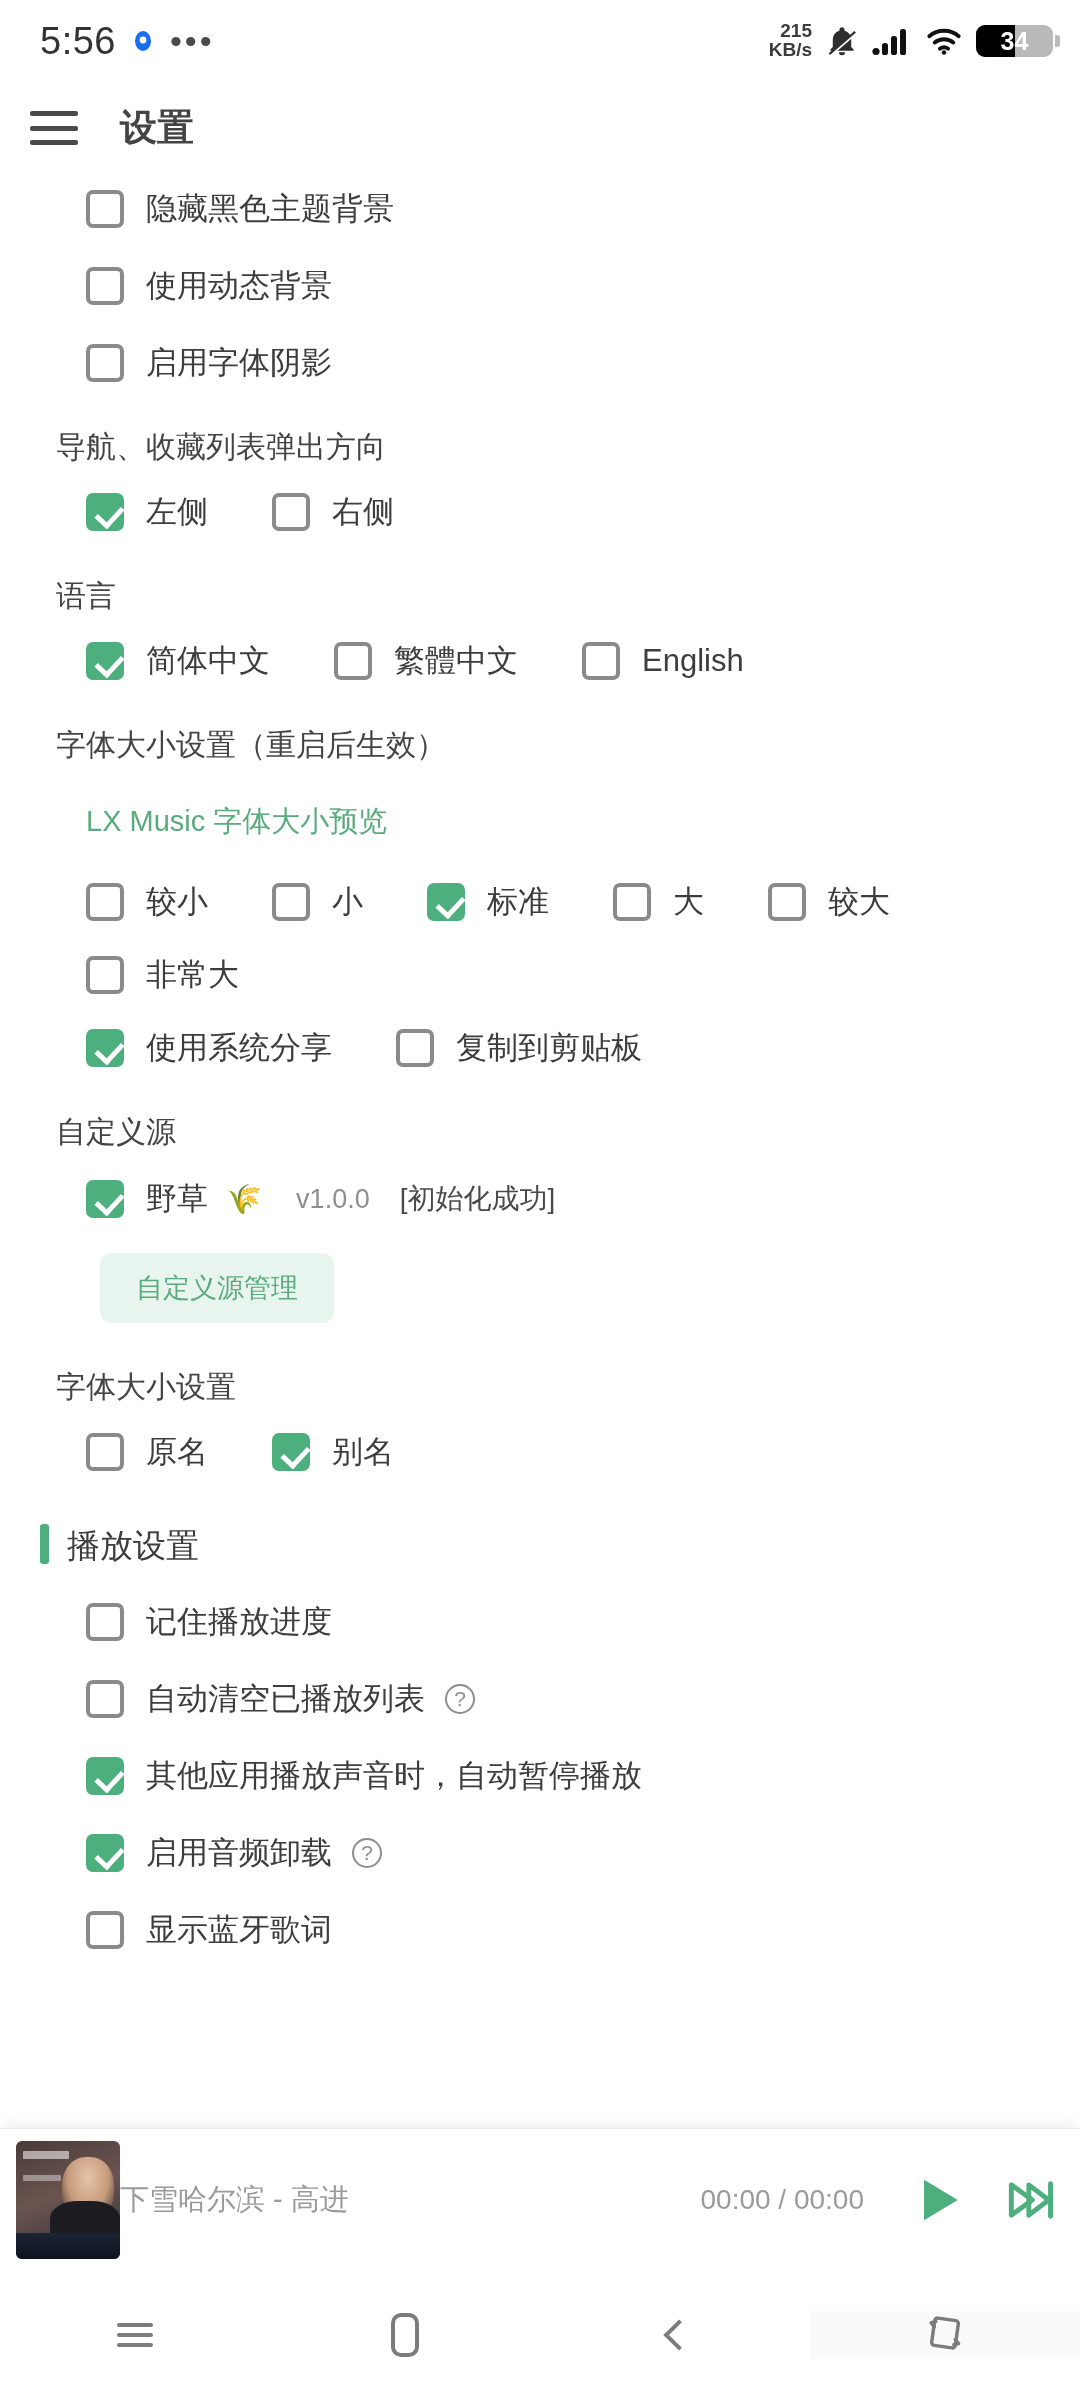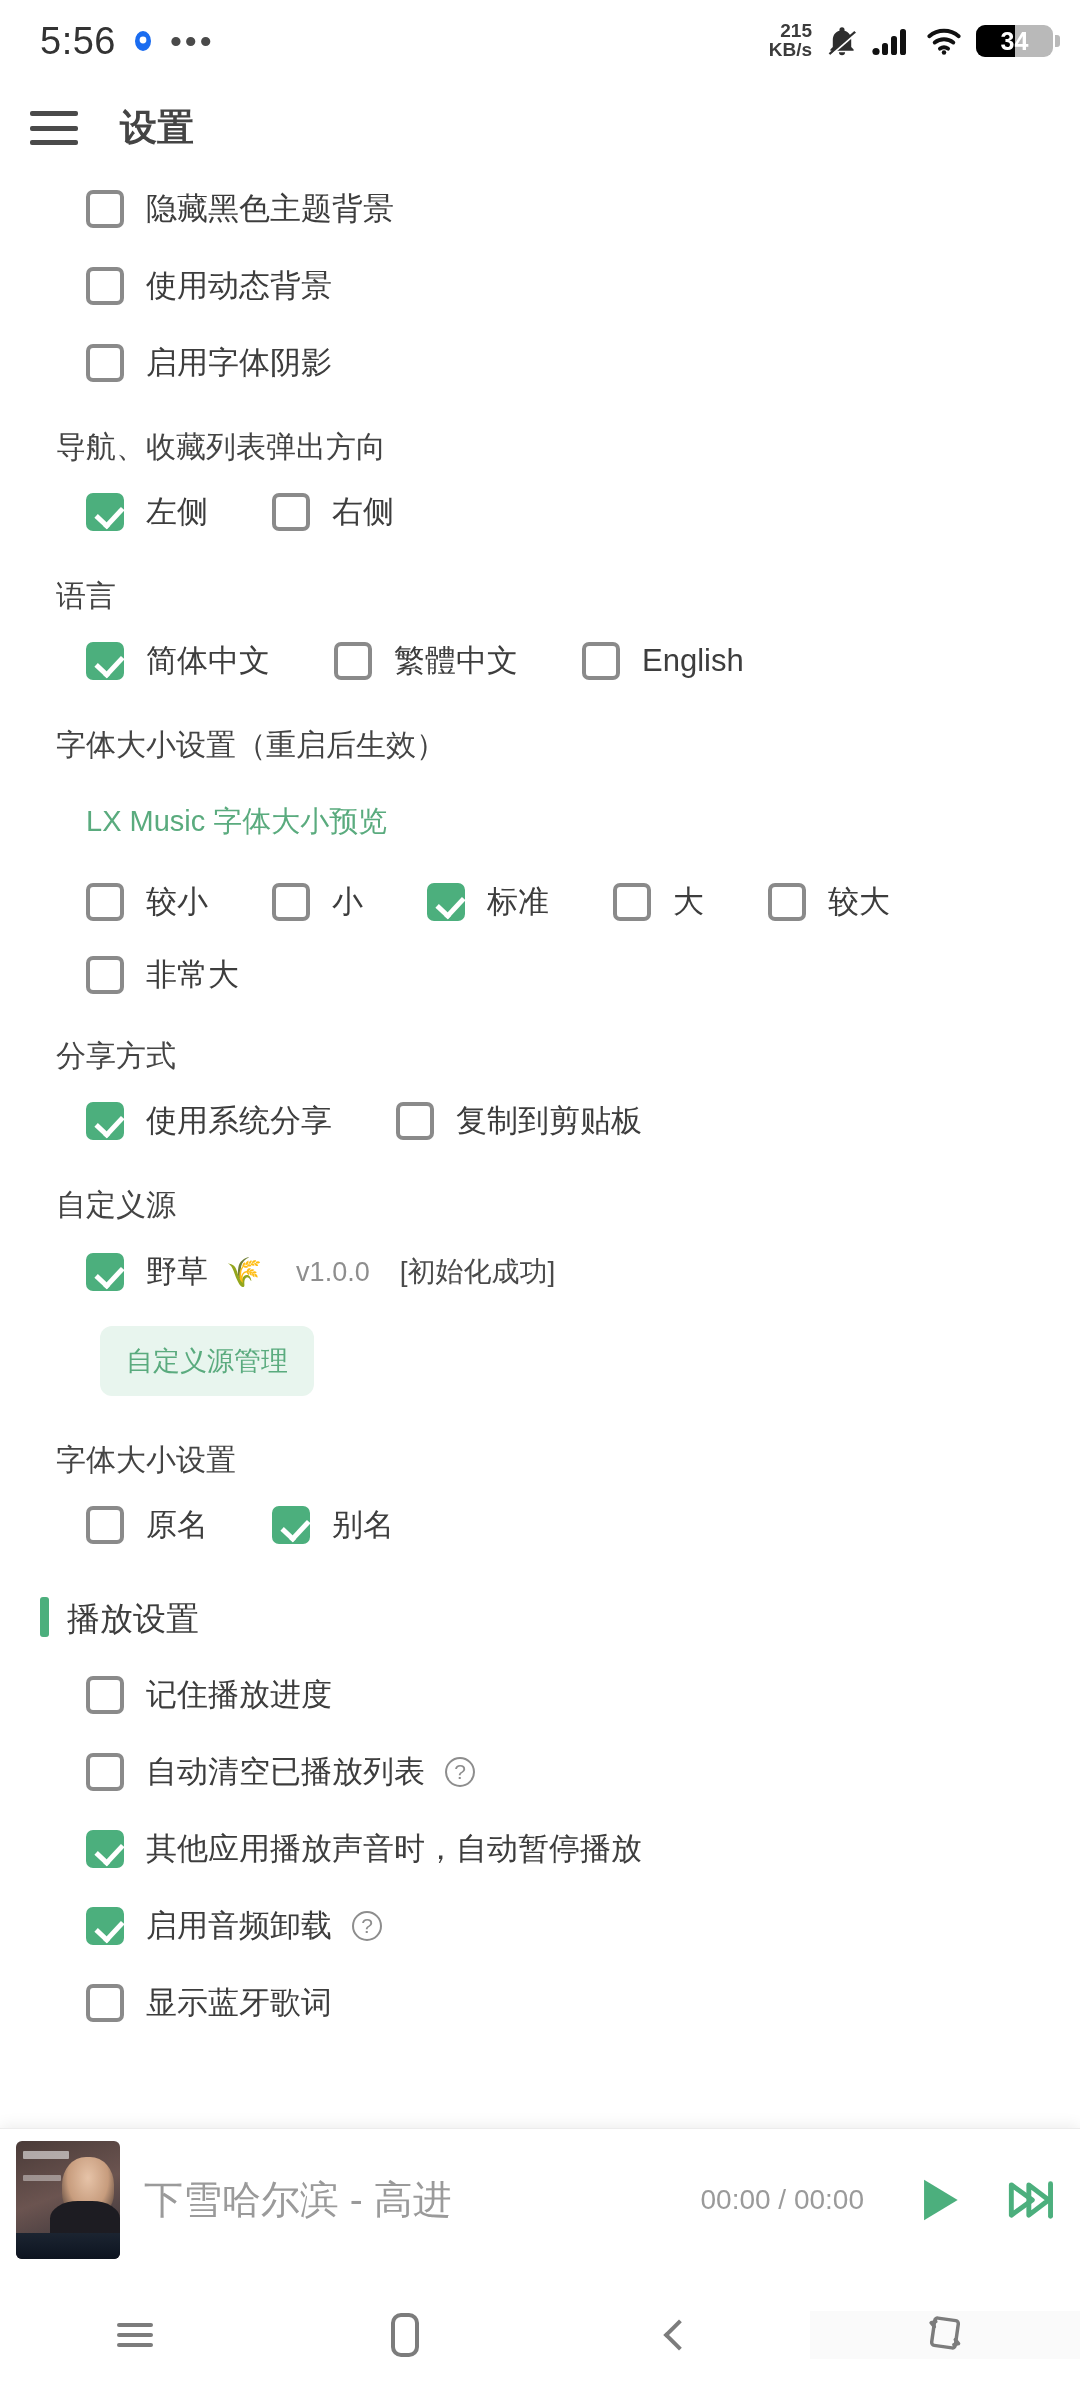--- a/index.html
+++ b/index.html
@@ -89,21 +89,21 @@
     width:30px; height:30px; border:2.5px solid #8d8d8d; border-radius:50%;
     font-size:21px; color:#8d8d8d; margin-left:20px; line-height:1;
   }
 
   .preview-text {
     font-size:29px; color:#5aab7e; padding:30px 0 22px 86px;
   }
 
   .chip {
     display:inline-block; background:#e8f5ee; color:#5aab7e;
-    font-size:27px; padding:17px 26px; border-radius:12px;
+    font-size:27px; padding:17px 36px; border-radius:12px;
     margin:14px 0 8px 100px;
   }
 
   .src-version { font-size:27px; color:#8e8e8e; margin-left:18px; }
   .src-status  { font-size:28px; color:#4a4a4a; margin-left:14px; }
   .emoji { font-size:29px; margin-left:2px; }
 
   .section-head {
     display:flex; align-items:flex-start; gap:18px;
     padding:34px 0 14px 40px;
@@ -137,21 +137,21 @@
     background:rgba(255,255,255,0.55); border-radius:1px;
   }
   .cover .txt2 {
     position:absolute; left:7px; top:34px; width:38px; height:6px;
     background:rgba(255,255,255,0.4); border-radius:1px;
   }
   .cover .btm {
     position:absolute; left:0; bottom:0; width:100%; height:26px;
     background:linear-gradient(#1b2431,#0d1420);
   }
-  .ptitle { font-size:39px; color:#9a9a9a; margin-left:24px; white-space:nowrap; }
+  .ptitle { font-size:29px; color:#9a9a9a; white-space:nowrap; }
   .ptime  { margin-left:auto; font-size:28px; color:#9a9a9a; }
   .pbtns { display:flex; align-items:center; gap:34px; margin-left:42px; }
   .pbtn { cursor:pointer; display:flex; }
 
   
   .navbar {
     position:absolute; left:0; bottom:0; width:1080px; height:130px;
     background:#fff; display:flex; align-items:center;
   }
   .navcell { flex:1; display:flex; align-items:center; justify-content:center; }
@@ -295,21 +295,20 @@
           <span class="cb-label">较大</span>
         </span>
       </div>
       <div class="opt-row" style="min-height:70px;">
         <span class="cb-item">
           <span class="cb"></span>
           <span class="cb-label">非常大</span>
         </span>
       </div>
 
-      <div class="group-title">分享方式</div>
       <div class="opt-row">
         <span class="cb-item">
           <span class="cb on"></span>
           <span class="cb-label">使用系统分享</span>
         </span>
         <span class="cb-item">
           <span class="cb"></span>
           <span class="cb-label">复制到剪贴板</span>
         </span>
       </div>

